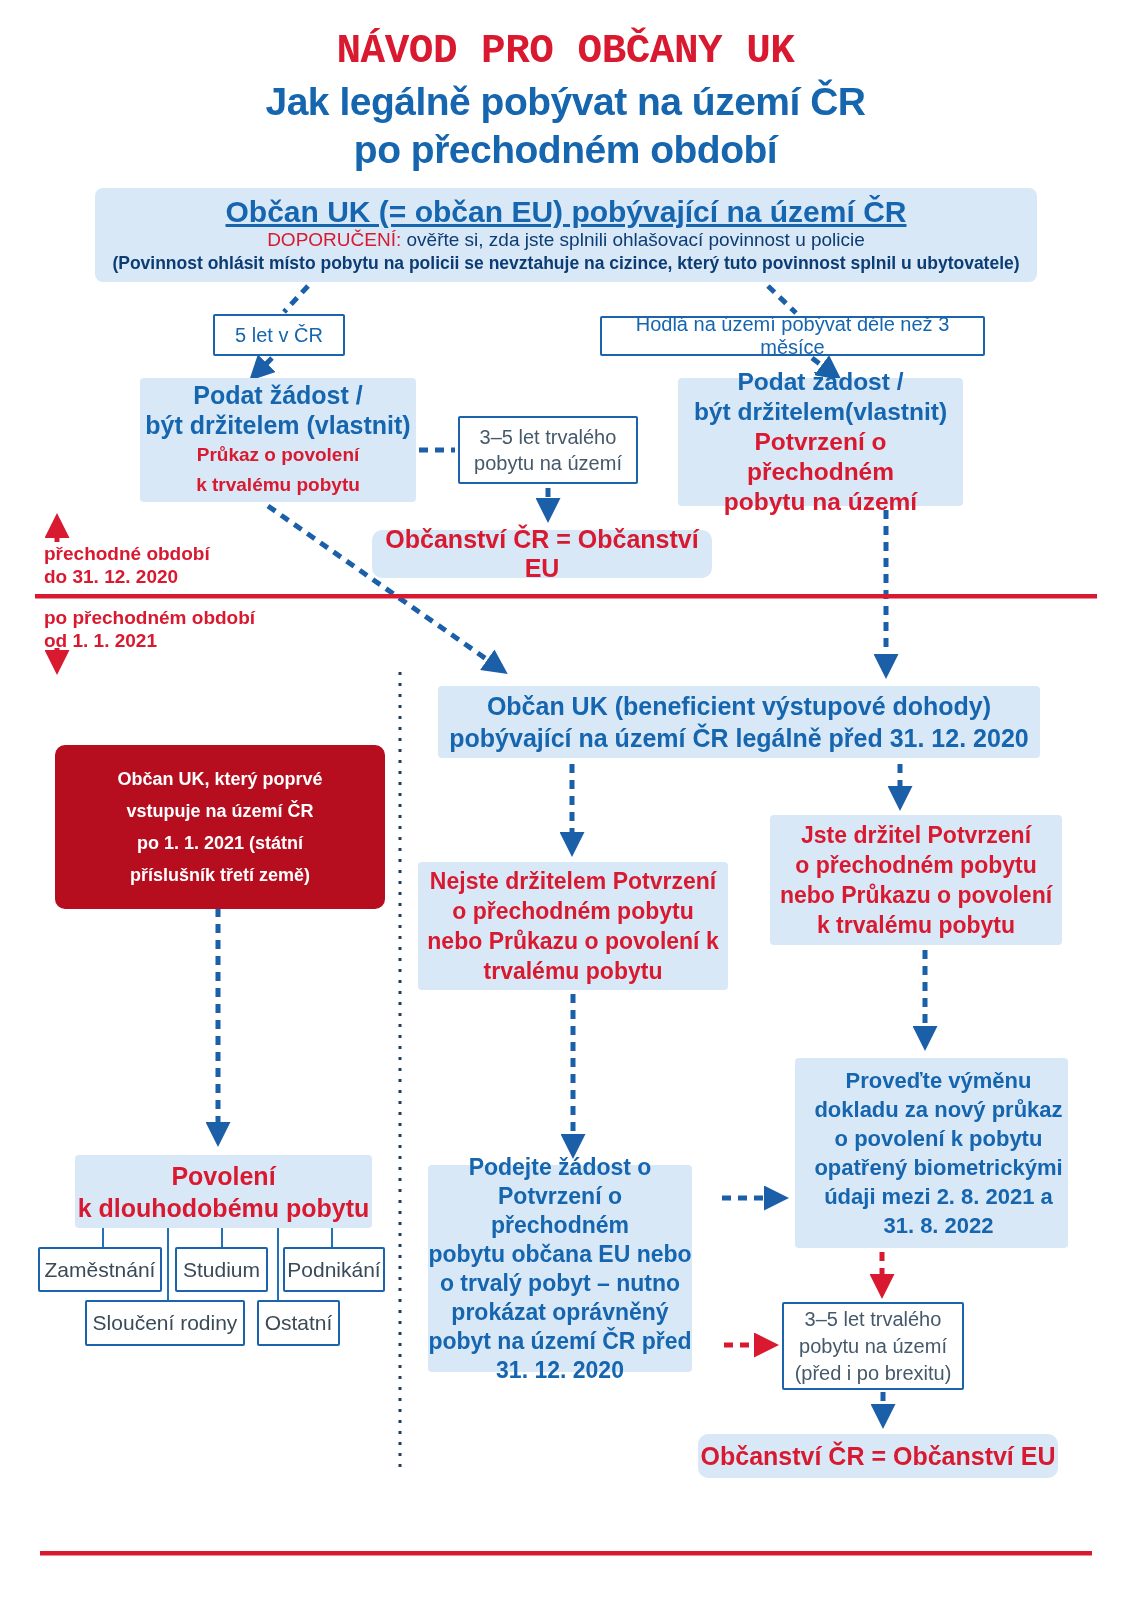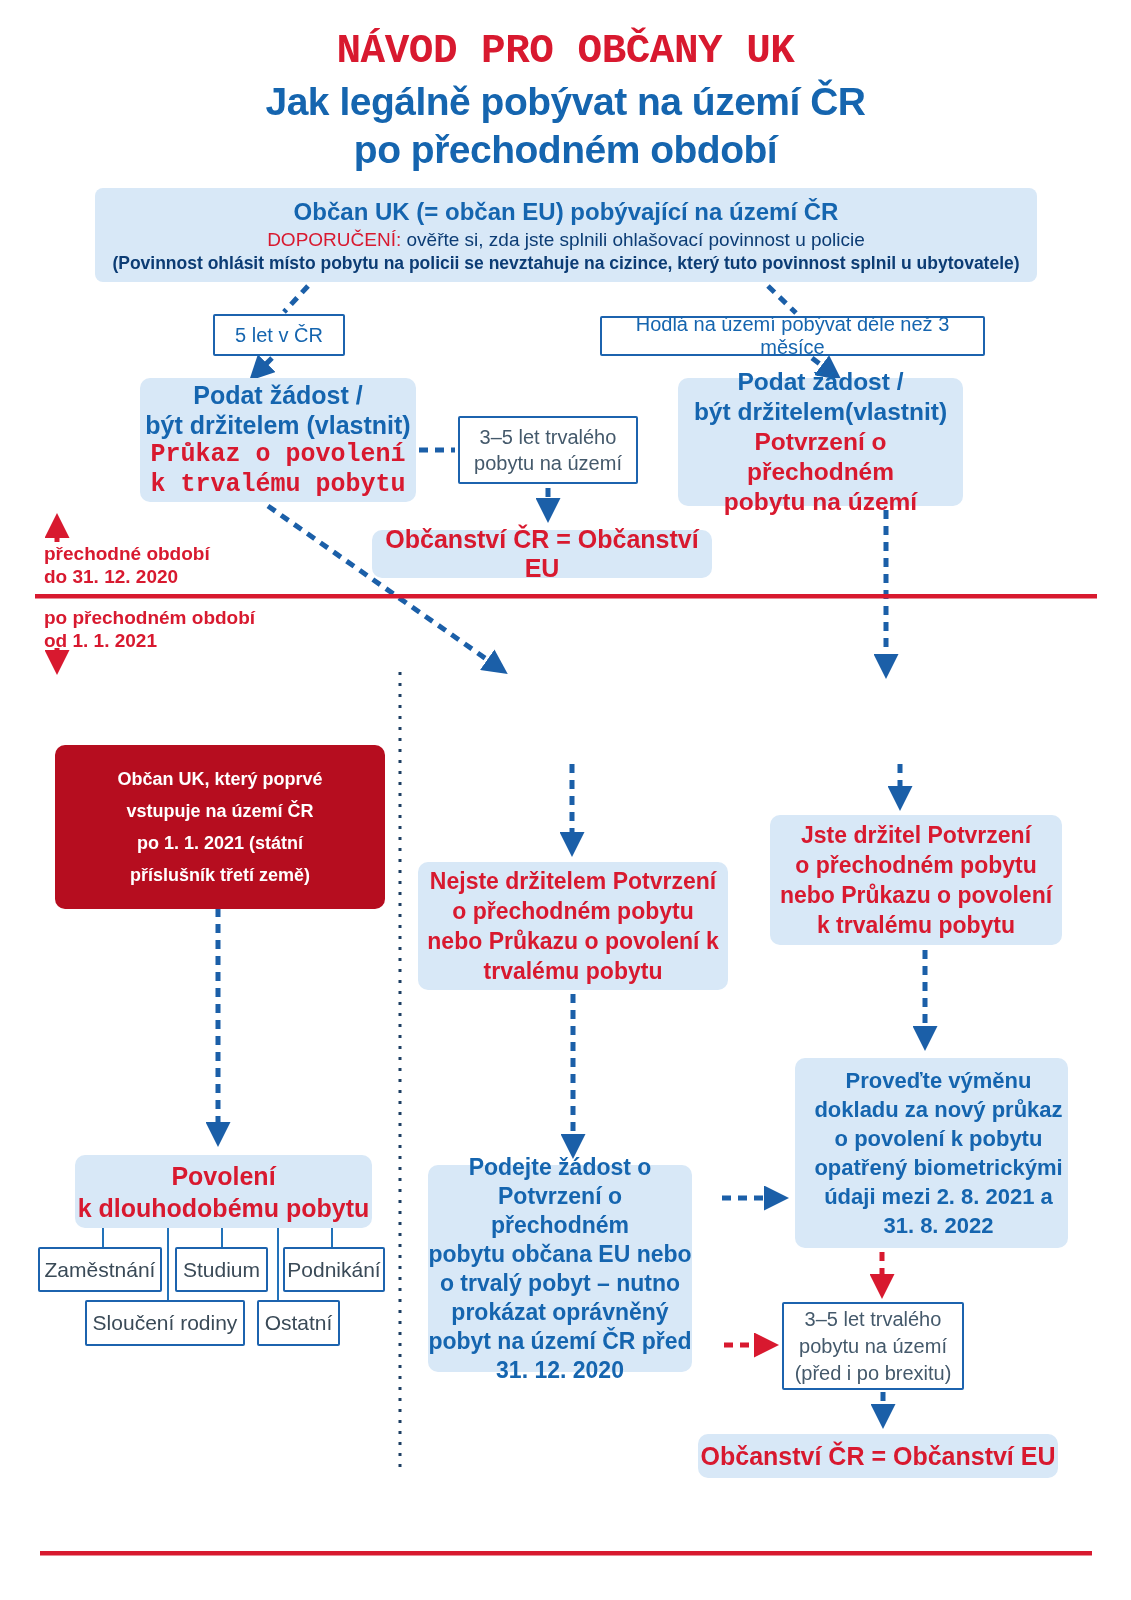--- a/index.html
+++ b/index.html
@@ -1,21 +1,21 @@
 <!DOCTYPE html>
 <html><head>
 <meta charset="utf-8">
 <style>
   html,body{margin:0;padding:0;background:#fff;}
   .stage{position:relative;width:1131px;height:1600px;background:#ffffff;
          font-family:"Liberation Sans",sans-serif;overflow:hidden;}
   .abs{position:absolute;box-sizing:border-box;}
   .center{display:flex;flex-direction:column;justify-content:center;align-items:center;text-align:center;}
   .pre{white-space:pre-line;}
-  .bluebox{background:#d8e8f7;border-radius:10px;}
+  .bluebox{background:#d8e8f7;border-radius:4px;}
   .whitebox{background:#ffffff;border:2.5px solid #1c63ae;border-radius:2px;}
   .redbox{background:#b60d1f;border-radius:10px;}
   .t-red{color:#d8192f;}
   .t-blue{color:#1565af;}
   .t-navy{color:#0c3c74;}
   .t-gray{color:#44596b;}
   .t-white{color:#ffffff;}
   .bold{font-weight:bold;}
   .title1{font-size:41px;font-weight:800;letter-spacing:-0.5px;}
   .title23{font-size:39px;font-weight:800;letter-spacing:-0.5px;}
@@ -80,54 +80,56 @@
       <path d="M168 1228 L168 1300"></path>
       <path d="M278 1228 L278 1300"></path>
     </g>
   </svg>
 
   <div class="abs title1 t-red" style="left:0;top:28px;width:1131px;text-align:center;font-family:Liberation Mono, monospace;">NÁVOD PRO OBČANY UK</div>
   <div class="abs title23 t-blue" style="left:0;top:80px;width:1131px;text-align:center;">Jak legálně pobývat na území ČR</div>
   <div class="abs title23 t-blue" style="left:0;top:128px;width:1131px;text-align:center;">po přechodném období</div>
 
   <div class="abs bluebox center" style="left:95px;top:188px;width:942px;height:94px;border-radius:8px;">
-    <div class="bold t-blue" style="font-size:24px;line-height:32px;">Občan UK (= občan EU) pobývající na území ČR</div>
+    <div class="bold t-blue" style="font-size:30px;line-height:32px;text-decoration:underline;">Občan UK (= občan EU) pobývající na území ČR</div>
     <div style="font-size:19px;line-height:24px;font-weight:normal;">
       <span class="t-red">DOPORUČENÍ:</span><span class="t-navy"> ověřte si, zda jste splnili ohlašovací povinnost u policie</span>
     </div>
     <div class="bold t-navy" style="font-size:17.5px;line-height:22px;">(Povinnost ohlásit místo pobytu na policii se nevztahuje na cizince, který tuto povinnost splnil u ubytovatele)</div>
   </div>
 
   <div class="abs whitebox center t-blue" style="left:213px;top:314px;width:132px;height:42px;font-size:20px;">5 let v ČR</div>
   <div class="abs whitebox center t-blue" style="left:600px;top:316px;width:385px;height:40px;font-size:20px;">Hodlá na území pobývat déle než 3 měsíce</div>
 
   <div class="abs bluebox center" style="left:140px;top:378px;width:276px;height:124px;">
     <div class="pre bold t-blue" style="font-size:25px;line-height:30px;">Podat žádost /
 být držitelem (vlastnit)</div>
-    <div class="pre bold t-red" style="font-size:25px;line-height:30px;font-family:Liberation Mono, monospace;">Průkaz o povolení
+    <div class="pre bold t-red" style="font-size:19px;line-height:30px;">Průkaz o povolení
 k trvalému pobytu</div>
   </div>
 
   <div class="abs whitebox center pre t-gray" style="left:458px;top:416px;width:180px;height:68px;font-size:20px;line-height:26px;">3–5 let trvalého
 pobytu na území</div>
 
   <div class="abs bluebox center" style="left:678px;top:378px;width:285px;height:128px;">
     <div class="pre bold t-blue" style="font-size:24.5px;line-height:30px;">Podat žádost /
 být držitelem(vlastnit)</div>
     <div class="pre bold t-red" style="font-size:24.5px;line-height:30px;">Potvrzení o přechodném
 pobytu na území</div>
   </div>
 
   <div class="abs bluebox center bold t-red" style="left:372px;top:530px;width:340px;height:48px;font-size:25px;border-radius:10px;">Občanství ČR = Občanství EU</div>
 
   <div class="abs pre bold t-red" style="left:44px;top:542px;font-size:19px;line-height:23px;">přechodné období
 do 31. 12. 2020</div>
   <div class="abs pre bold t-red" style="left:44px;top:606px;font-size:19px;line-height:23px;">po přechodném období
 od 1. 1. 2021</div>
 
+  <div class="abs bluebox center pre bold t-blue" style="left:438px;top:686px;width:602px;height:72px;font-size:25px;line-height:32px;">Občan UK (beneficient výstupové dohody)
+pobývající na území ČR legálně před 31. 12. 2020</div>
 
   <div class="abs redbox center pre bold t-white" style="left:55px;top:745px;width:330px;height:164px;font-size:18px;line-height:32px;">Občan UK, který poprvé
 vstupuje na území ČR
 po 1. 1. 2021 (státní
 příslušník třetí země)</div>
 
   <div class="abs bluebox center pre bold t-red" style="left:418px;top:862px;width:310px;height:128px;font-size:23px;line-height:30px;">Nejste držitelem Potvrzení
 o přechodném pobytu
 nebo Průkazu o povolení k
 trvalému pobytu</div>

